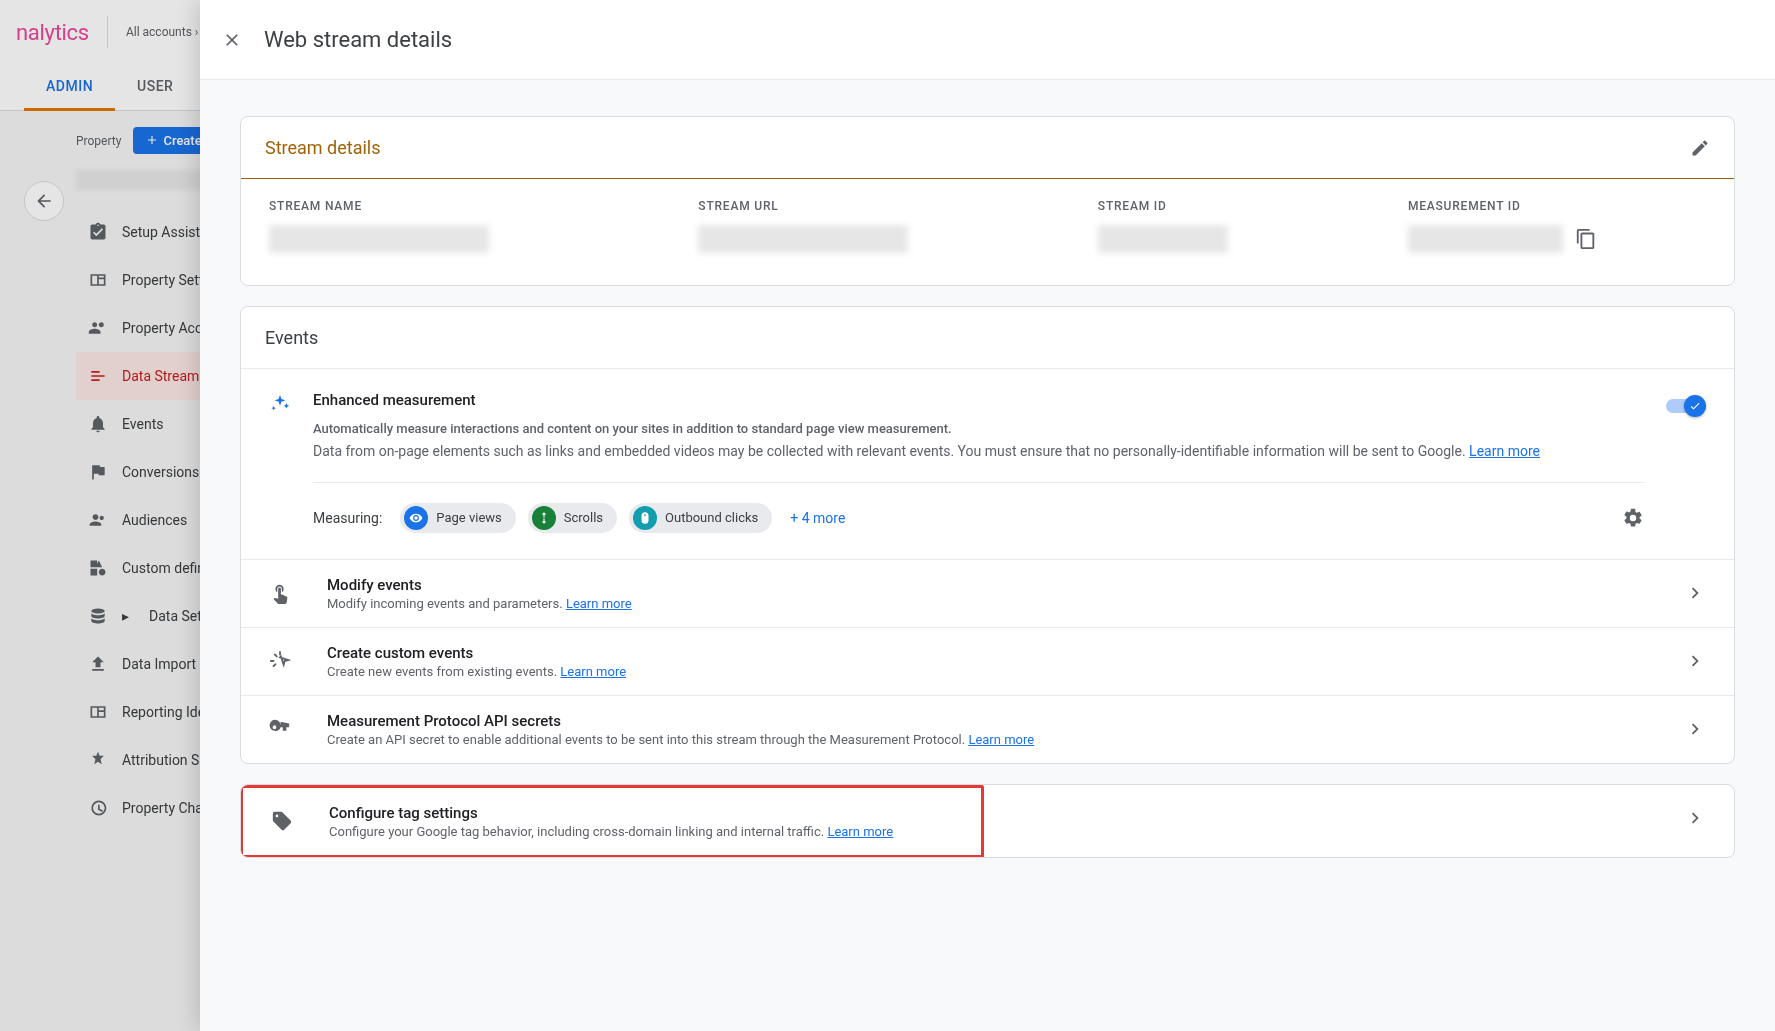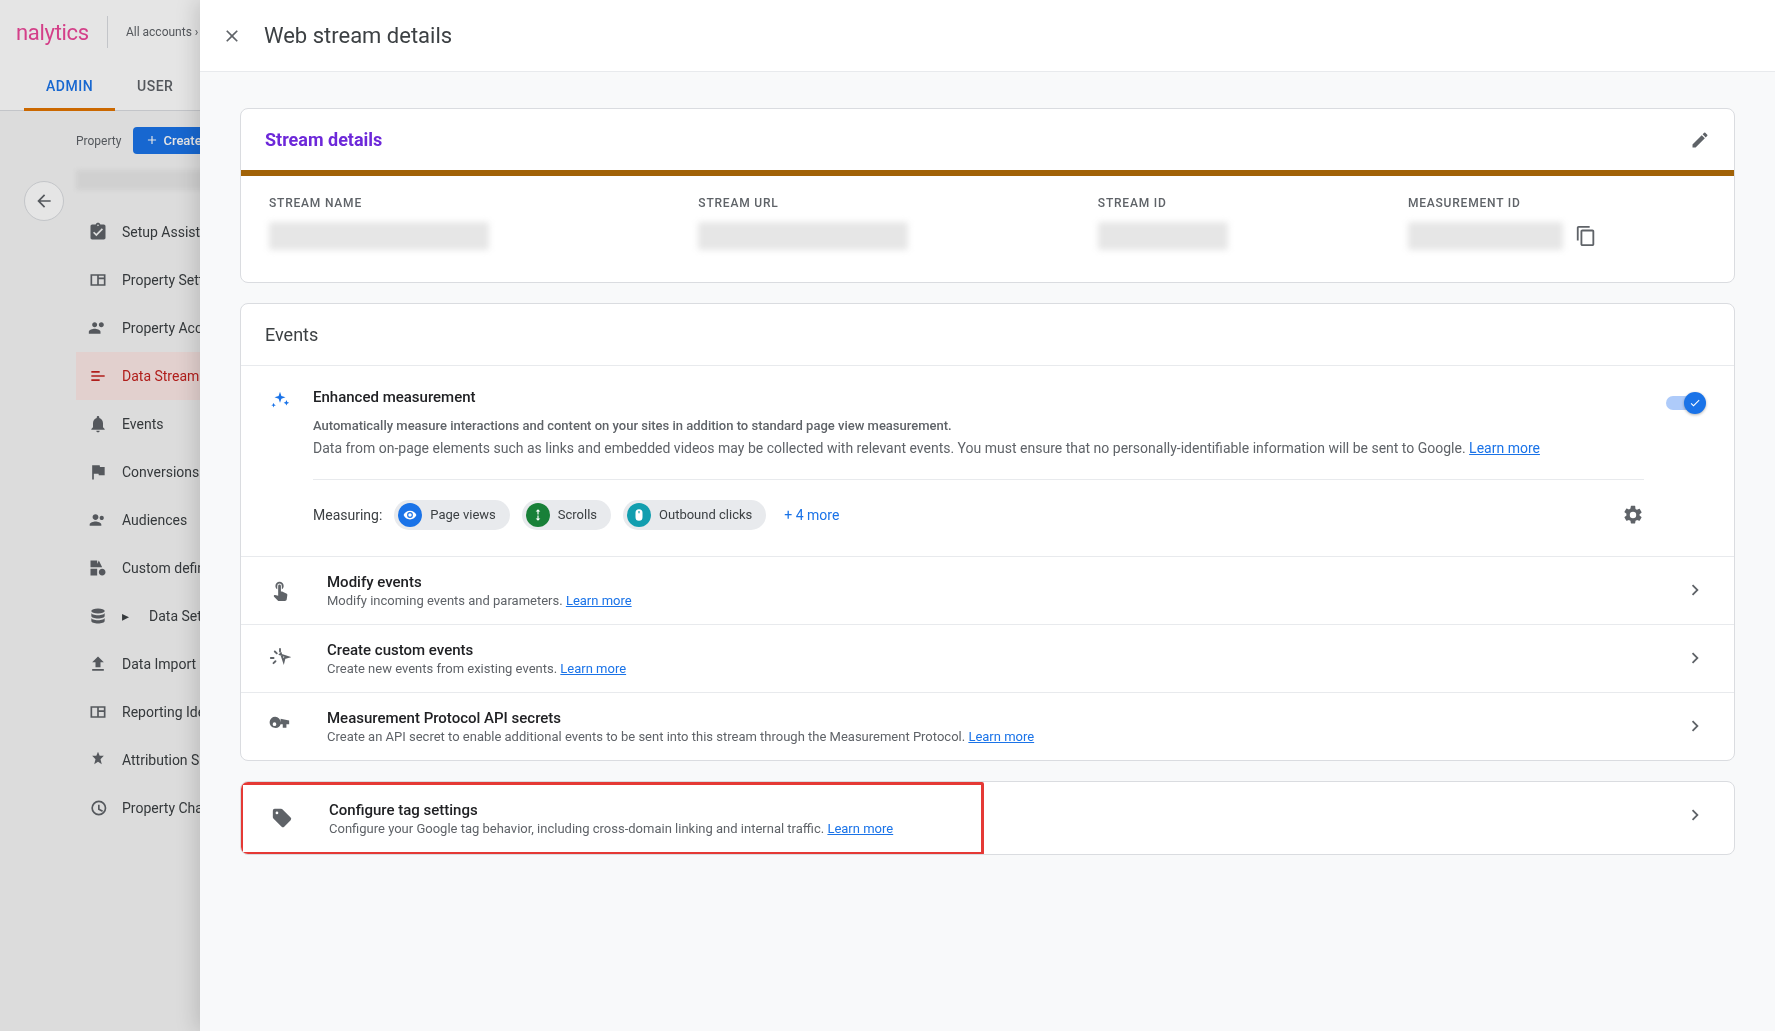--- a/index.html
+++ b/index.html
@@ -98,38 +98,38 @@
   .panel {
     position: absolute;
     top: 0; right: 0; bottom: 0;
     left: 200px;
     background: #fff;
     box-shadow: -4px 0 20px rgba(0,0,0,0.15);
     display: flex; flex-direction: column;
   }
   .panel-header {
     display:flex; align-items:center; gap:20px;
-    height:72px; padding:0 20px; border-bottom:1px solid #e8eaed; flex-shrink:0;
+    height:80px; padding:0 20px; border-bottom:1px solid #e8eaed; flex-shrink:0;
   }
   .close-x { width:24px;height:24px; color:#5f6368; cursor:pointer; display:flex;align-items:center;justify-content:center;}
   .panel-title { font-size:22px; color:#3c4043; font-weight:400;}
   .panel-body {
     background:#f8f9fa;
     flex:1; overflow-y:auto; padding:36px 40px;
   }
   .card {
     background:#fff; border:1px solid #dadce0; border-radius:8px; margin-bottom:20px;
     overflow:hidden;
   }
   .card-header {
     display:flex; align-items:center; justify-content:space-between;
-    padding:20px 24px; font-size:18px; color:#6d28d9;font-weight:bold;
+    padding:20px 24px; font-size:18px; color:#a16207;
   }
   .stream-grid {
-    border-top:6px solid #a16207;
+    border-top:1px solid #a16207;
     display:grid; grid-template-columns: 1.4fr 1.3fr 1fr 1fr;
     padding: 20px 28px 32px;
     gap: 12px;
   }
   .stream-col {}
   .stream-label { font-size:12px; letter-spacing:0.8px; color:#5f6368; font-weight:500; margin-bottom:12px;}
   .stream-value.redacted { background:#e6e6e6; height:28px; border-radius:2px; filter: blur(3px);}
   .stream-value-row { display:flex; align-items:center; gap:12px;}
   .copy-icon { width:22px;height:22px;color:#5f6368; cursor:pointer; flex-shrink:0;}
 
@@ -147,21 +147,21 @@
   .toggle-track { width:34px;height:14px;background:#aecbfa;border-radius:8px;position:absolute;top:4px;left:0;}
   .toggle-thumb {
     width:22px;height:22px;background:#1a73e8;border-radius:50%;position:absolute;right:0;top:0;
     display:flex;align-items:center;justify-content:center;color:#fff;font-size:12px;
     box-shadow:0 1px 3px rgba(0,0,0,0.3);
   }
   .measuring-divider { border-top:1px solid #e8eaed; margin:20px 0 0;}
   .measuring-row {
     display:flex; align-items:center; padding:20px 0 0; gap:12px;
   }
-  .measuring-label { font-size:14px; color:#3c4043; }
+  .measuring-label { font-size:14px; color:#3c4043; margin-right:6px;}
   .chip {
     background:#e8eaed; border-radius:16px; height:30px; display:inline-flex; align-items:center;
     padding:0 14px 0 4px; gap:8px; font-size:13px; color:#3c4043;
   }
   .chip-icon { width:24px;height:24px;border-radius:50%; display:flex;align-items:center;justify-content:center;color:#fff; flex-shrink:0;}
   .chip-icon.blue{background:#1a73e8;}
   .chip-icon.green{background:#188038;}
   .chip-icon.teal{background:#129eaf;}
   .more-link { color:#1a73e8; font-size:14px; margin-left:6px; cursor:pointer;}
   .gear-icon { margin-left:auto; width:22px;height:22px;color:#5f6368; cursor:pointer;}

